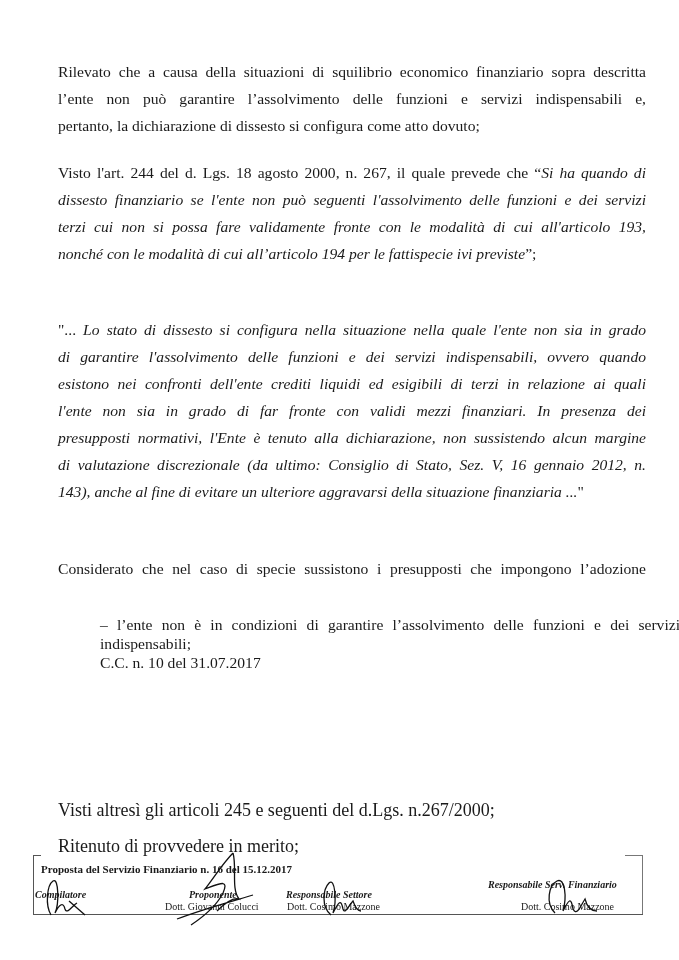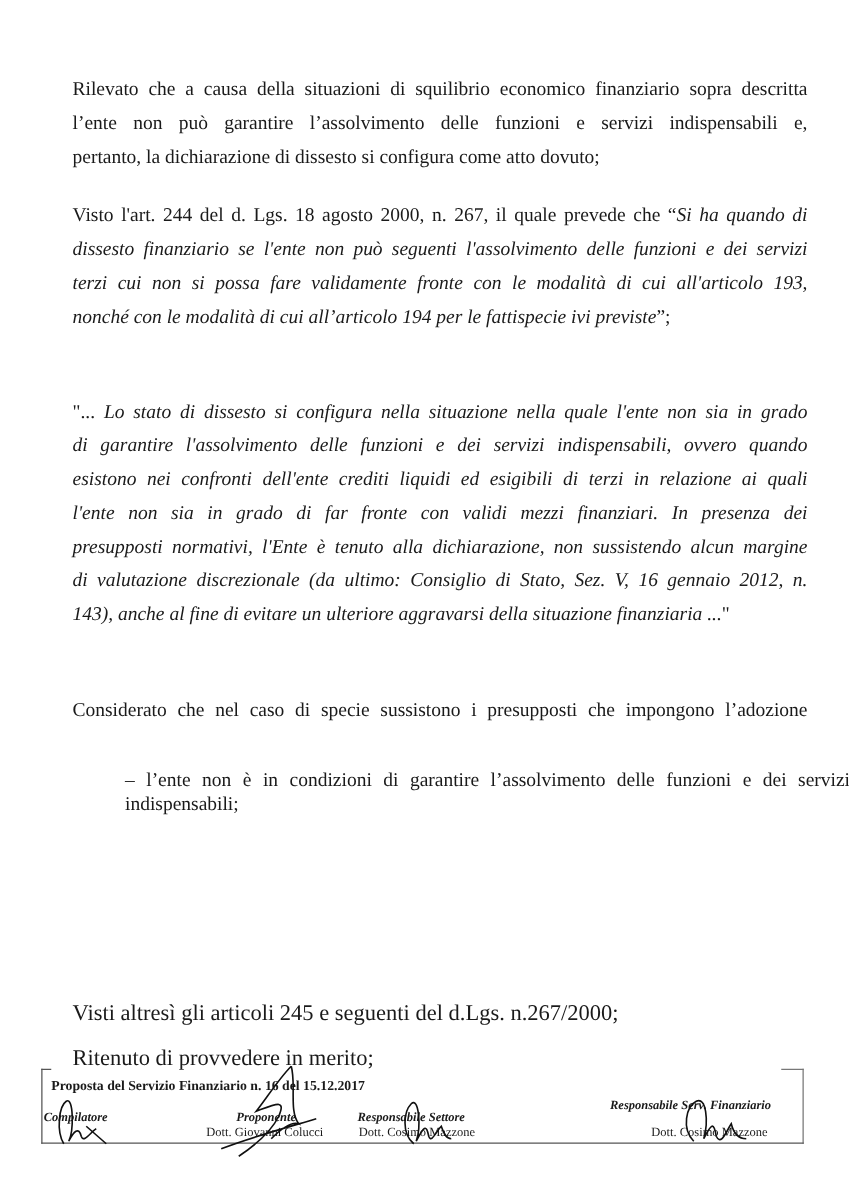--- a/index.html
+++ b/index.html
@@ -54,20 +54,21 @@
 </div>
 
 <div class="list" style="top:615px;">
   <div>
     <span class="ln just">– l’ente non è in condizioni di garantire l’assolvimento delle funzioni e dei servizi</span>
     <span class="ln">indispensabili;</span>
   </div>
   <div>
   </div>
   <div>
+    <span class="ln">C.C. n. 10 del 31.07.2017</span>
   </div>
 </div>
 
 <div class="single" style="top:800px;">Visti altresì gli articoli 245 e seguenti del d.Lgs. n.267/2000;</div>
 <div class="single" style="top:836px;">Ritenuto di provvedere in merito;</div>
 
 <div class="footer-box">
   <div class="fb-left"></div>
   <div class="fb-right"></div>
   <div class="fb-top-l"></div>

